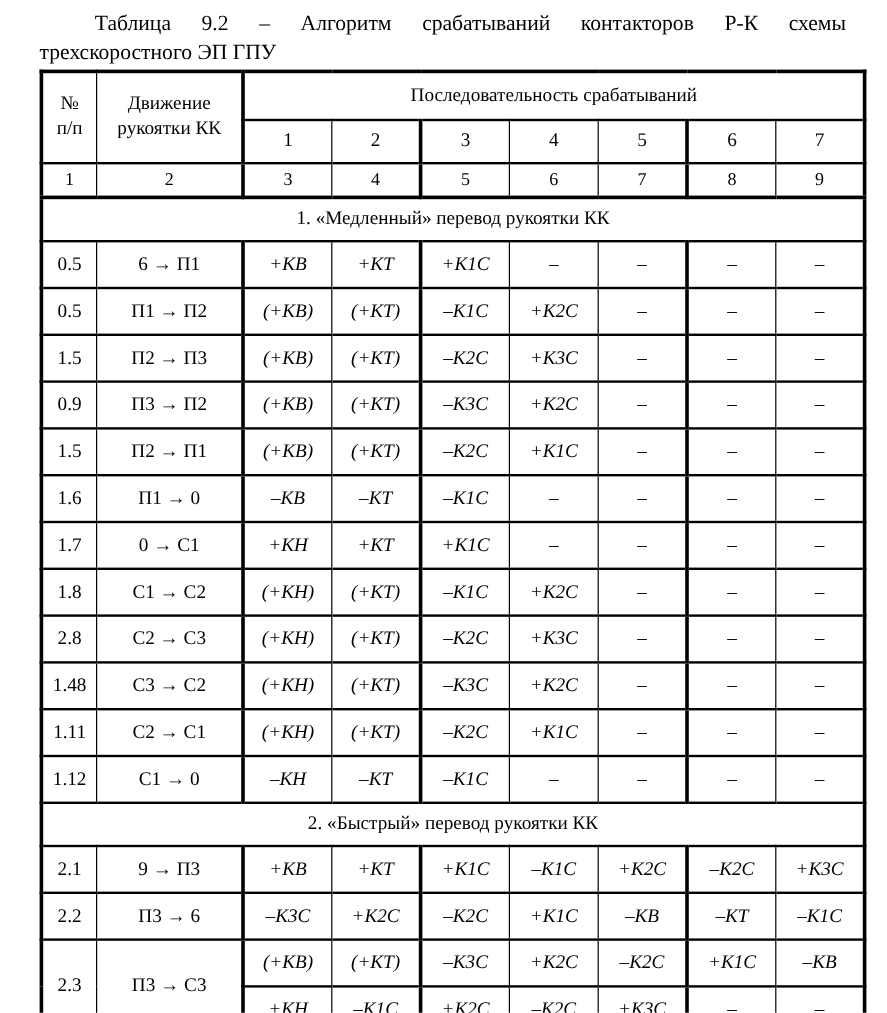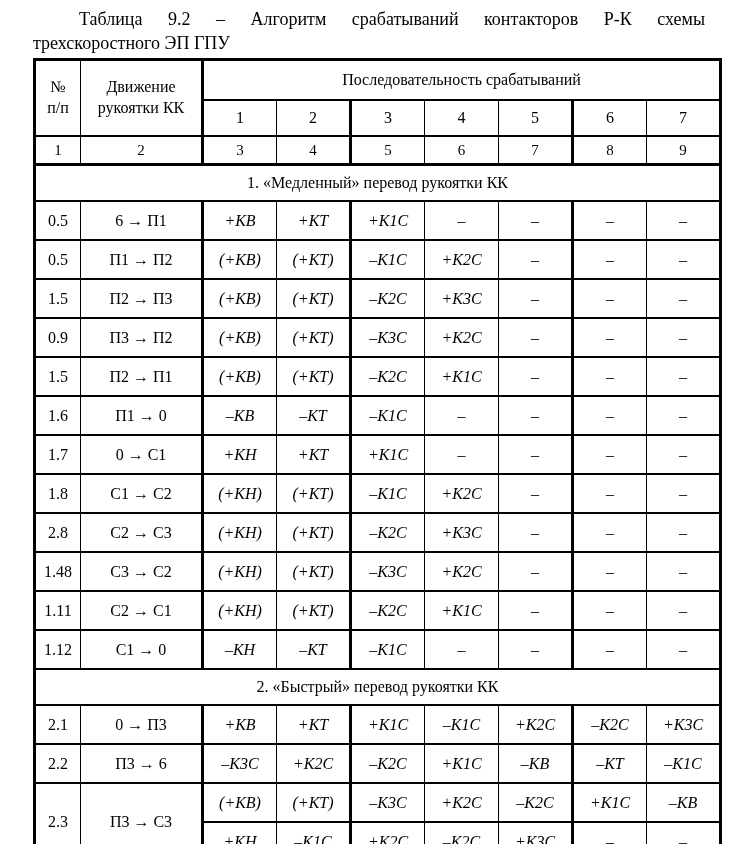--- a/index.html
+++ b/index.html
@@ -217,21 +217,21 @@
           <td class="seq">–</td>
           <td class="seq vr">–</td>
           <td class="seq">–</td>
           <td class="seq">–</td>
         </tr>
         <tr class="secrow">
           <td colspan="9">2. «Быстрый» перевод рукоятки КК</td>
         </tr>
         <tr class="datarow">
           <td rowspan="1">2.1</td>
-          <td class="vr" rowspan="1">0 → П3</td>
+          <td class="vr" rowspan="1">9 → П3</td>
           <td class="seq">+КВ</td>
           <td class="seq vr">+КТ</td>
           <td class="seq">+К1С</td>
           <td class="seq">–К1С</td>
           <td class="seq vr">+К2С</td>
           <td class="seq">–К2С</td>
           <td class="seq">+К3С</td>
         </tr>
         <tr class="datarow">
           <td rowspan="1">2.2</td>

